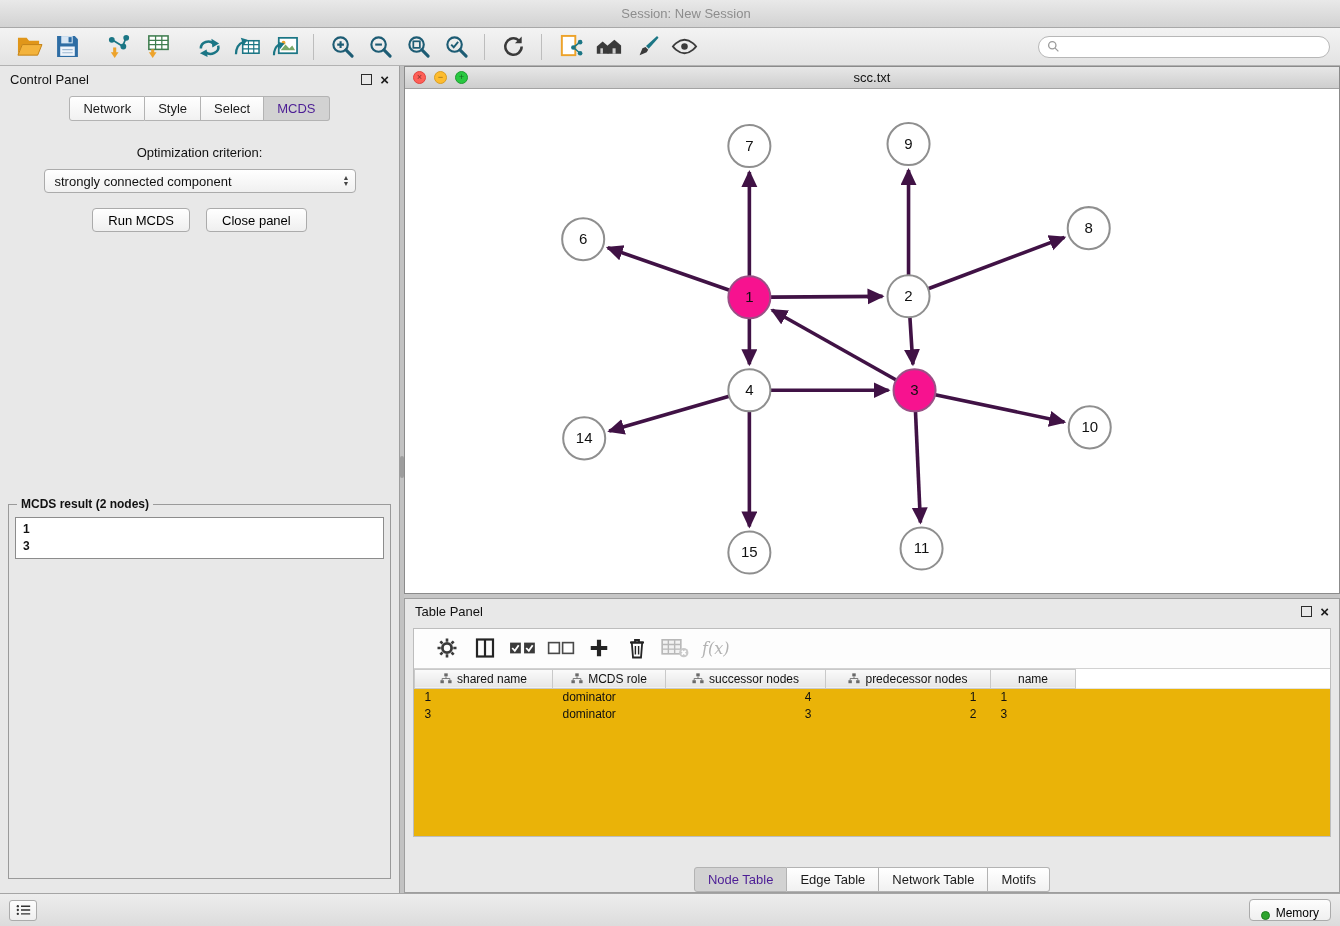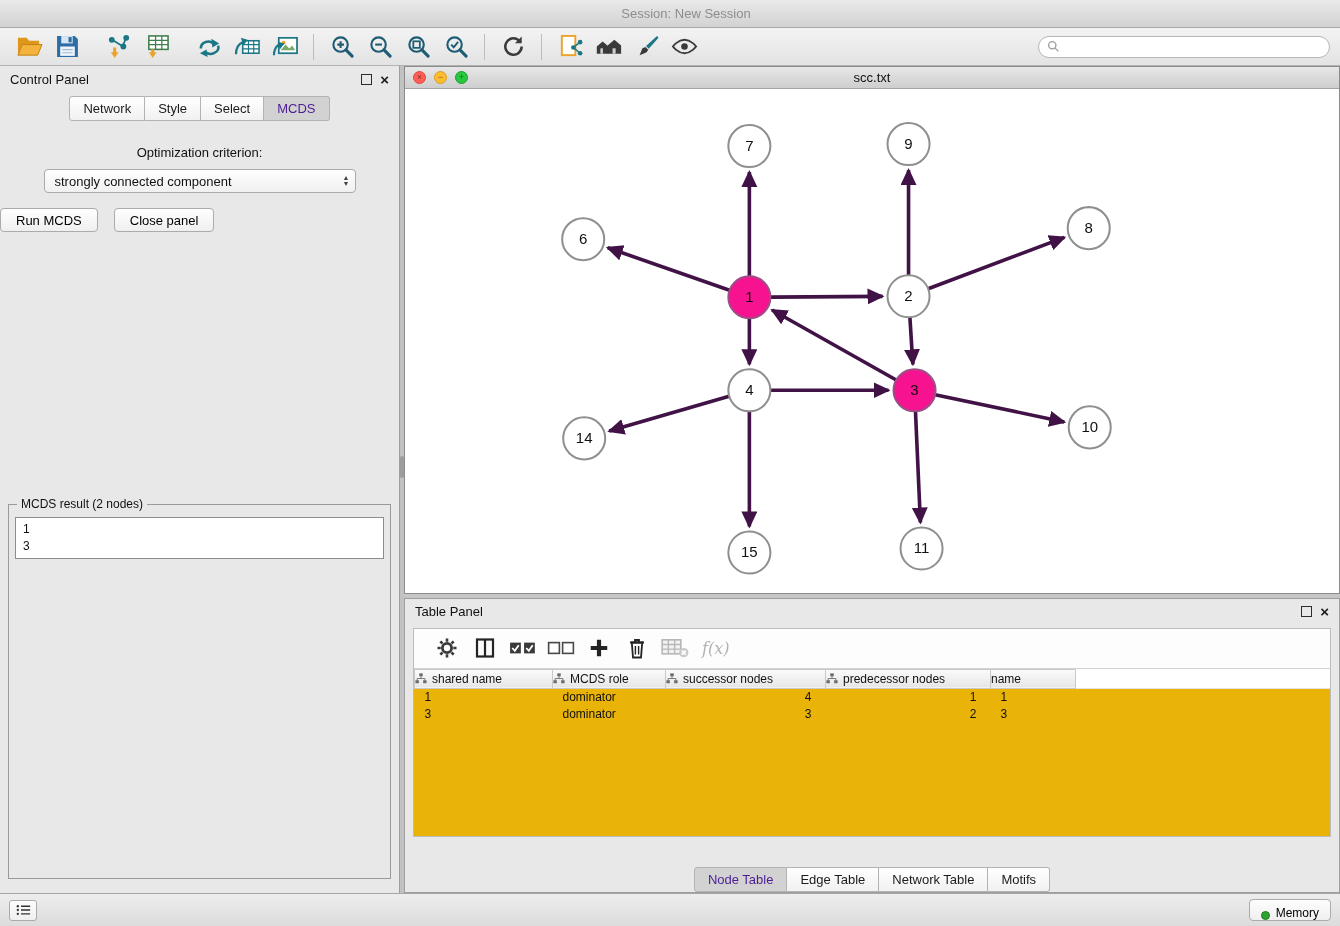--- a/index.html
+++ b/index.html
@@ -37,24 +37,24 @@
          color:#1b1b1b; cursor:default; font-family:"Liberation Sans",sans-serif; }
   .tab:first-child { border-left:1px solid #b3b3b3; border-radius:3px 0 0 3px; }
   .tab:last-child { border-radius:0 3px 3px 0; }
   .tab.active { background:#d2d2d2; color:#4c1d95; }
   .cp-body { flex:1; display:flex; flex-direction:column; padding-top:18px; min-height:0; }
   .opt-label { text-align:center; margin-bottom:9px; }
   .dropdown { width:312px; height:24px; margin:0 auto 15px; border:1px solid #ababab; border-radius:4px;
               background:linear-gradient(#ffffff,#f0f0f0); display:flex; align-items:center; padding:0 5px 0 10px; }
   .dropdown .dd-value { flex:1; }
   .dd-stepper { display:flex; flex-direction:column; align-items:center; line-height:6px; font-size:7px; color:#444; }
-  .btn-row { display:flex; justify-content:flex-start; gap:16px; }
+  .btn-row { display:flex; justify-content:center; gap:16px; }
   .btn { height:24px; padding:0 15px; background:linear-gradient(#ffffff,#efefef); border:1px solid #ababab; border-radius:4px;
          font-size:13px; font-family:"Liberation Sans",sans-serif; cursor:default; }
-  .result-fieldset { margin:auto 8px 14px 8px; height:382px; border:1px solid #9a9a9a; padding:6px; display:flex; flex-direction:column; }
+  .result-fieldset { margin:auto 8px 14px 8px; height:382px; border:1px solid #9a9a9a; padding:6px; display:flex; flex-direction:column;font-weight:bold; }
   .result-fieldset legend { font-size:12px; padding:0 4px; margin-left:2px; color:#111; }
   .result-list { flex:1; background:#fff; border:1px solid #8c8c8c; padding:3px 7px; font-size:12px; line-height:17px; overflow:auto; }
 
   
   .splitter { flex:0 0 4px; background:#c2c2c2; position:relative; }
   .splitter .grip { position:absolute; top:390px; left:0; width:4px; height:22px; background:#9d9d9d; border-radius:2px; }
 
   
   .right-col { flex:1; display:flex; flex-direction:column; min-width:0; background:#c6c6c6; }
 
@@ -76,21 +76,21 @@
   .table-area { flex:1; margin:3px 8px 0; border:1px solid #bdbdbd; background:#eab308; display:flex; flex-direction:column; min-height:0; }
   .table-toolbar { flex:0 0 40px; border-bottom:1px solid #d2d2d2; display:flex; align-items:center; padding:0 16px; gap:4px; background:#fdfdfd; }
   .tt-btn { border:none; background:transparent; width:34px; height:32px; display:flex; align-items:center; justify-content:center; cursor:default; }
   .tt-btn svg { width:22px; height:22px; }
   .tt-btn.wide svg { width:28px; }
   .fx-label { font-family:"DejaVu Serif", serif; font-style:italic; font-size:16px; color:#b2b2b2; }
   .table-scroll { flex:1; overflow:auto; }
   table { border-collapse:collapse; table-layout:fixed; width:100%; }
   th { background:linear-gradient(#fbfbfb,#e6e6e6); border:1px solid #c9c9c9; height:19px; font-weight:normal; font-size:12px; padding:0; }
   th.filler { background:#fff; border:none; border-bottom:1px solid #e3e3e3; }
-  .th-inner { display:flex; align-items:center; justify-content:flex-start; gap:5px; }
+  .th-inner { display:flex; align-items:center; justify-content:center; gap:5px; }
   .th-inner svg { width:12px; height:11px; flex:0 0 auto; }
   td { height:17px; font-size:12px; padding:1px 0 0; white-space:nowrap; overflow:hidden; }
   td.al { text-align:left; padding-left:10px; }
   td.ar { text-align:right; padding-right:14px; }
   .table-tabs { flex:0 0 32px; display:flex; justify-content:center; align-items:flex-end;margin-top:23px; }
 
   
   .statusbar { flex:0 0 33px; background:linear-gradient(#ededed,#dcdcdc); border-top:1px solid #a5a5a5;
                display:flex; align-items:center; padding:0 9px; }
   .menu-btn { width:28px; height:21px; border:1px solid #ababab; border-radius:3px; background:linear-gradient(#fdfdfd,#efefef);

